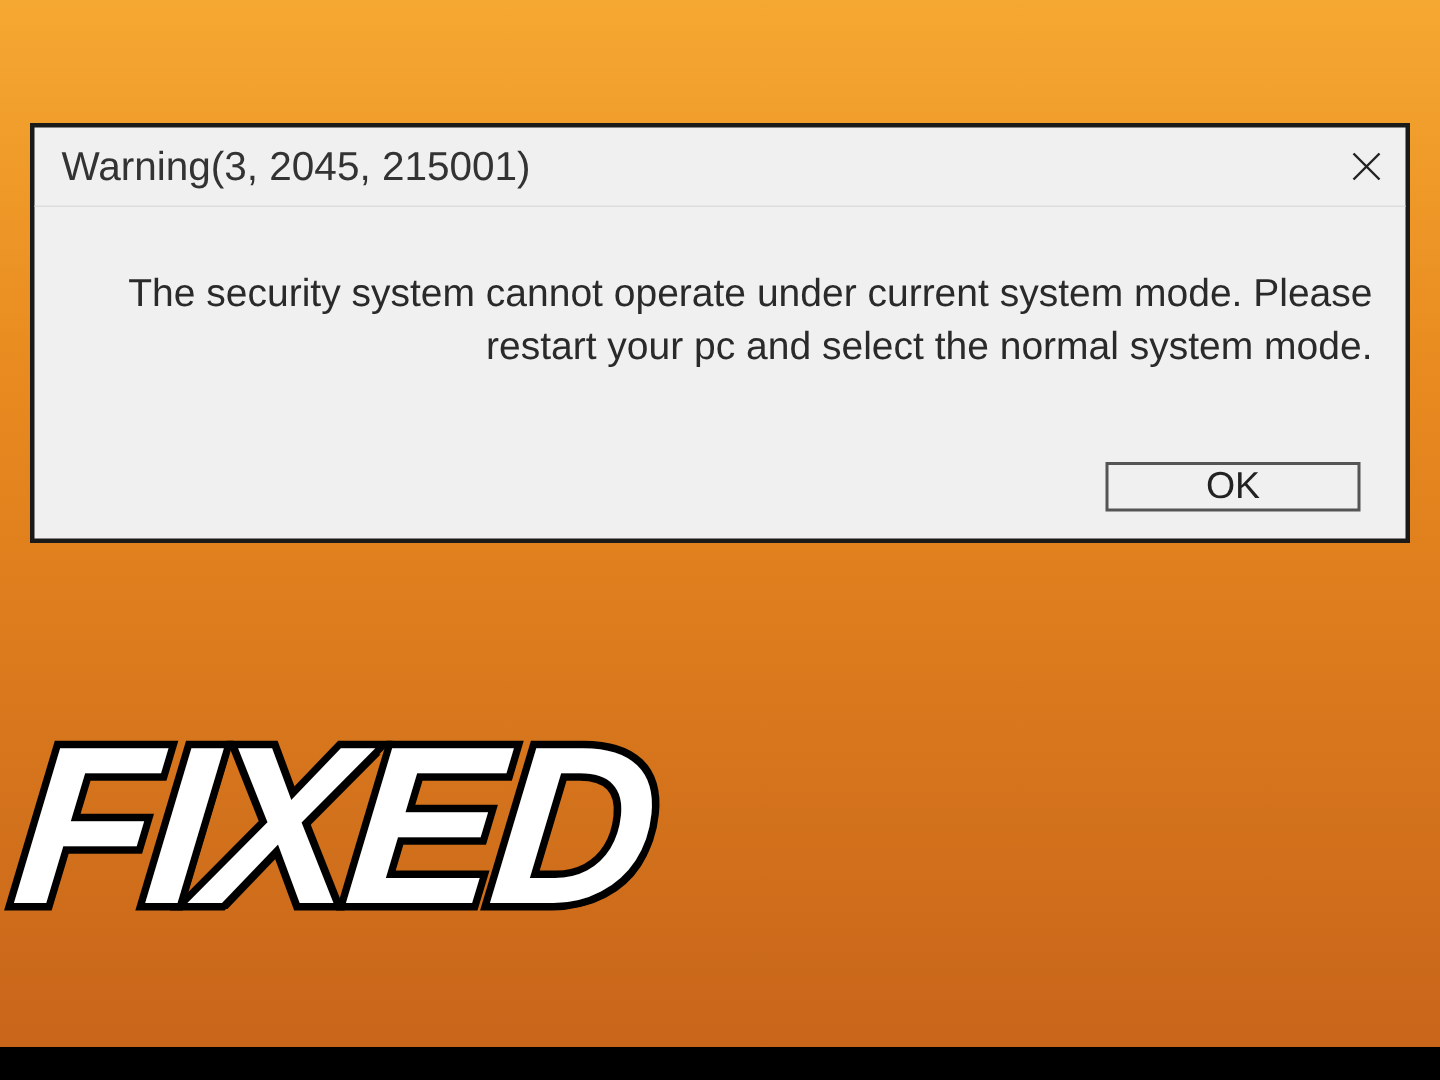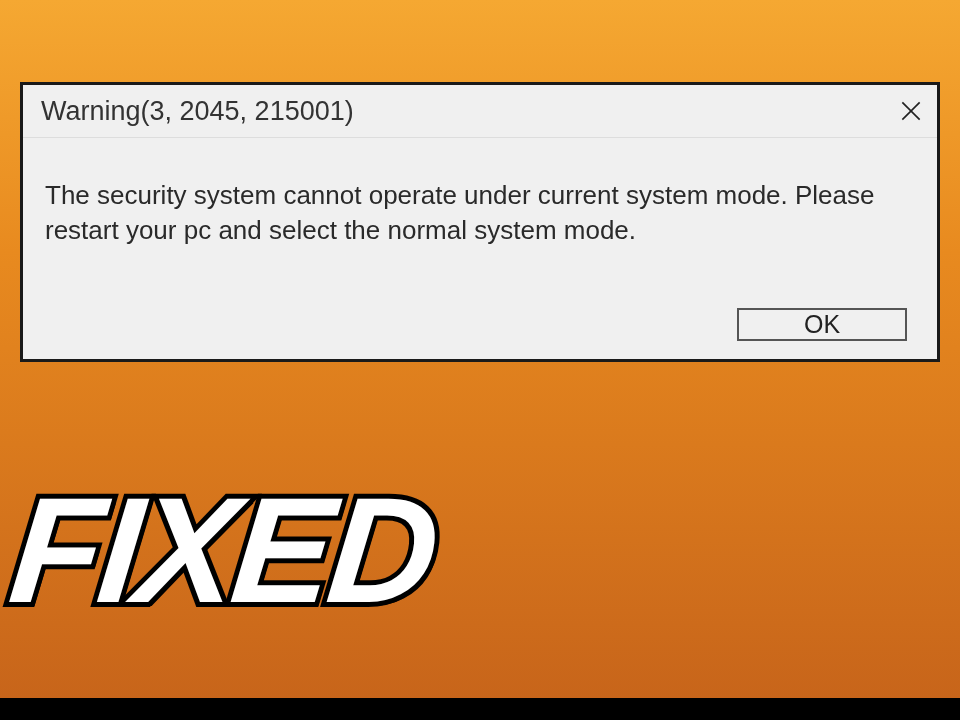--- a/index.html
+++ b/index.html
@@ -60,20 +60,21 @@
     .dialog-body {
       padding: 40px 22px 18px 22px;
     }
     
     .message-text {
       font-size: 26px;
       line-height: 1.35;
       color: #2a2a2a;
       font-weight: 400;
       margin-bottom: 60px;
+      text-align: right;
     }
     
     .button-row {
       display: flex;
       justify-content: flex-end;
       padding-right: 8px;
     }
     
     .ok-button {
       width: 170px;

